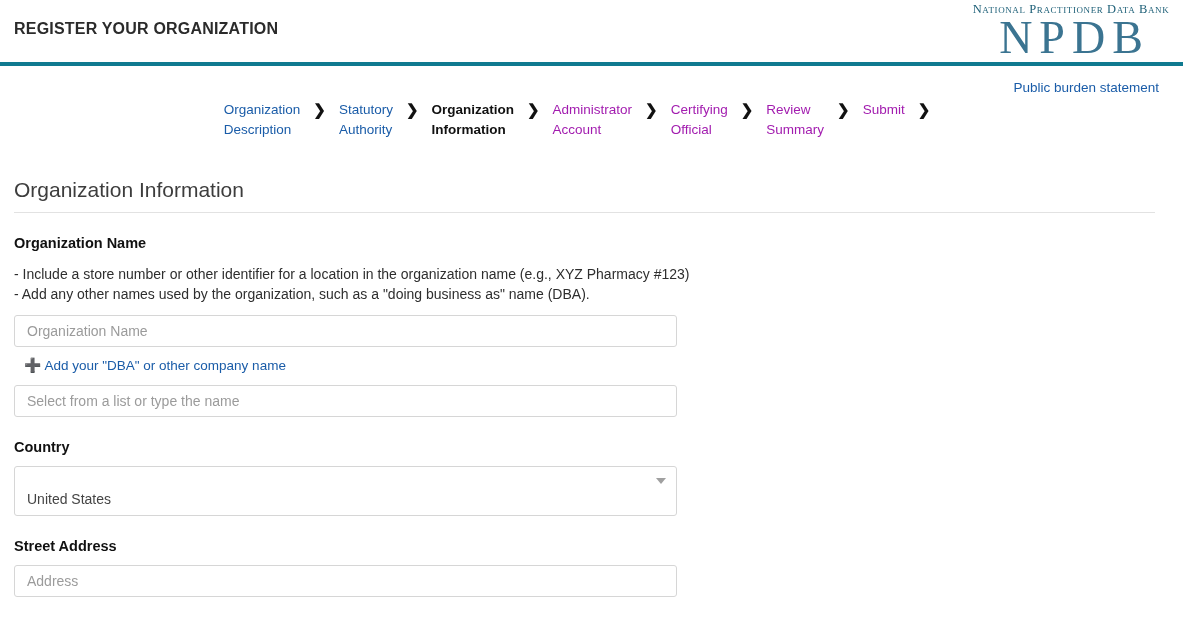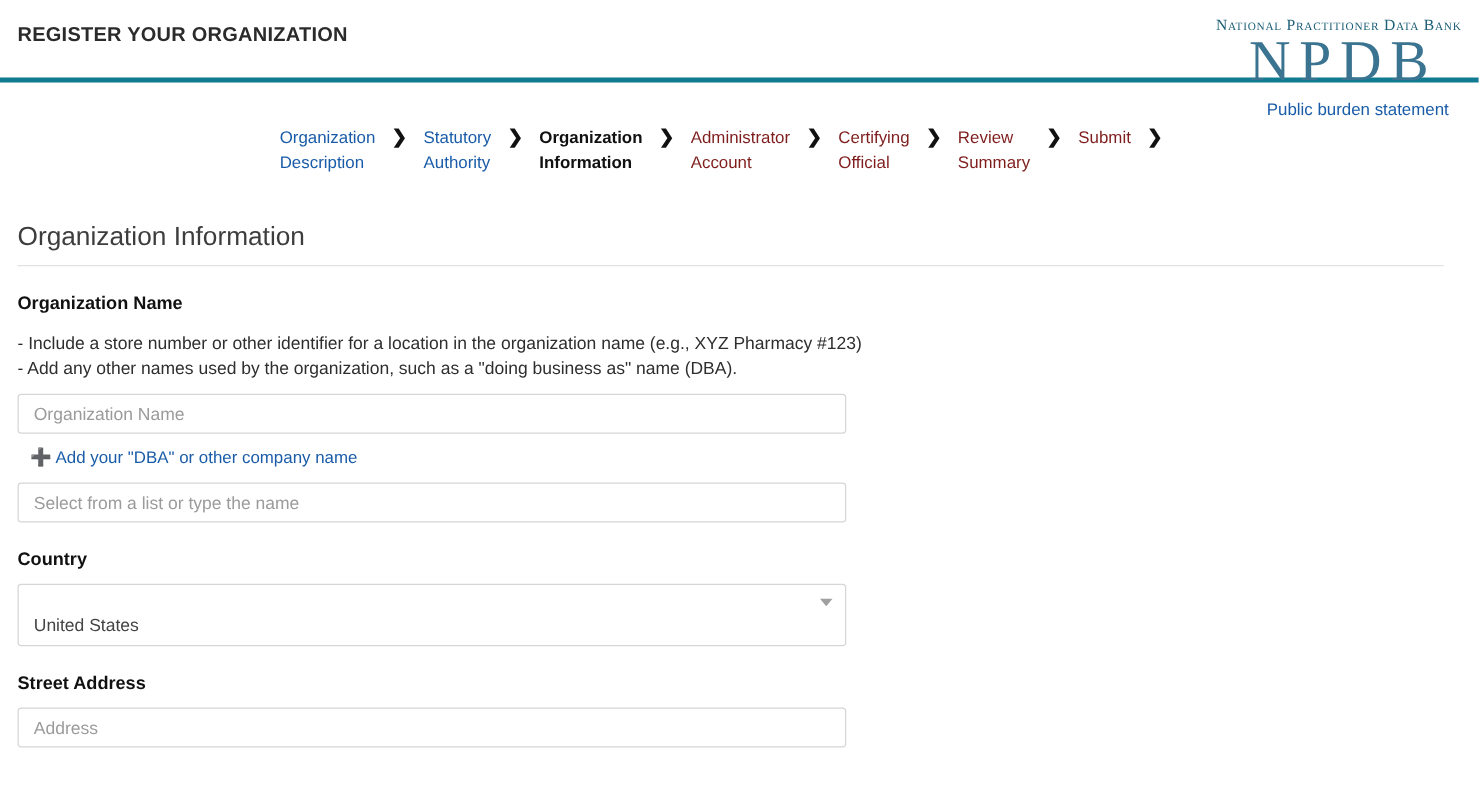--- a/index.html
+++ b/index.html
@@ -38,21 +38,21 @@
     top: 0px;
     text-align: center;
     width: 200px;
   }
   .logo-caption {
     font-family: "Liberation Serif", serif;
     font-size: 12.5px;
     letter-spacing: 0.6px;
     color: #1d5f77;
     line-height: 14px;
-    padding-top: 13px;
+    padding-top: 2px;
     white-space: nowrap;
     font-variant: small-caps;
     text-transform: capitalize;
   }
   .logo-mark {
     font-family: "Liberation Serif", serif;
     font-size: 46px;
     line-height: 44px;
     letter-spacing: 7px;
     color: #3b7491;
@@ -90,21 +90,21 @@
   }
   .step.link {
     color: #1a5ca8;
     cursor: pointer;
   }
   .step.current {
     color: #111111;
     font-weight: bold;
   }
   .step.plain {
-    color: #7f1d1d;
+    color: #a21caf;
   }
   .step-sep {
     font-size: 15px;
     font-weight: bold;
     color: #111111;
     line-height: 20px;
     padding: 0 11px;
     user-select: none;
   }
 

